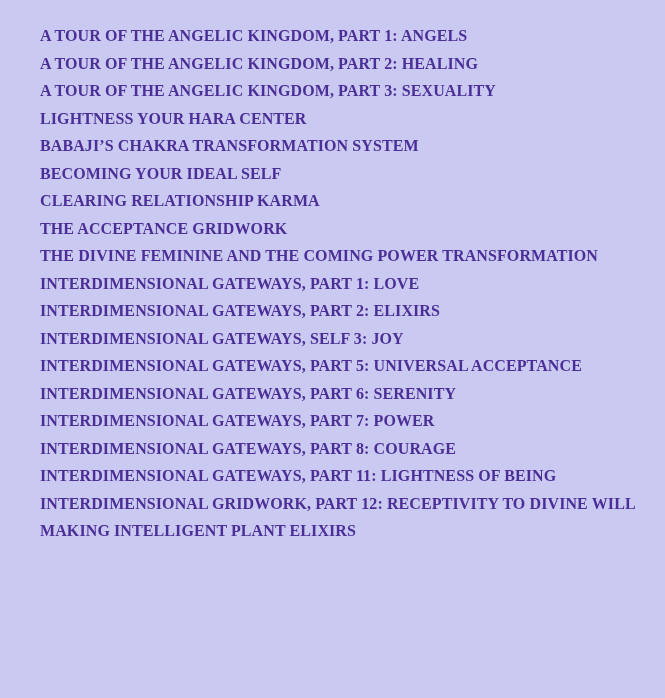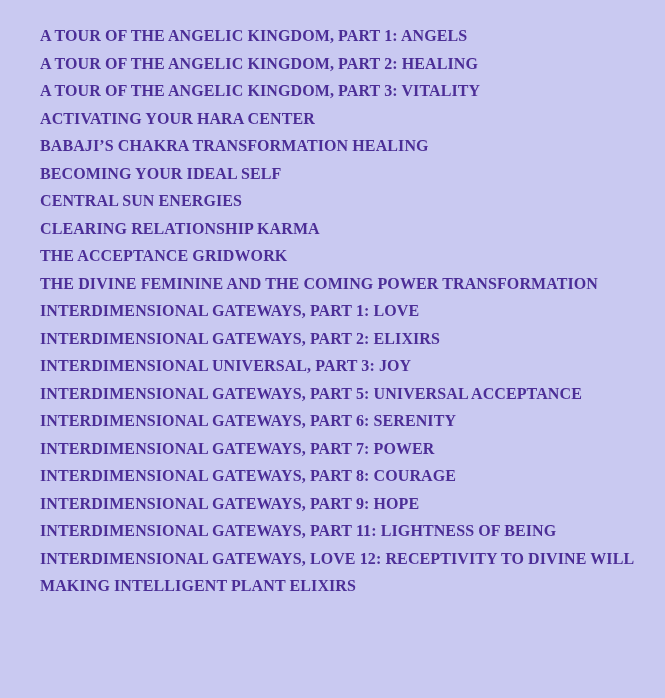--- a/index.html
+++ b/index.html
@@ -36,33 +36,31 @@
     cursor: pointer;
   }
 </style>
 </head>
 <body>
 
 <div class="page">
   <ul class="title-list">
       <li>A TOUR OF THE ANGELIC KINGDOM, PART 1: ANGELS</li>
       <li>A TOUR OF THE ANGELIC KINGDOM, PART 2: HEALING</li>
-      <li>A TOUR OF THE ANGELIC KINGDOM, PART 3: VITALITY</li>
-      <li>ACTIVATING YOUR HARA CENTER</li>
-      <li>BABAJI’S CHAKRA TRANSFORMATION HEALING</li>
+      <li>A TOUR OF THE ANGELIC KINGDOM, PART 3: SEXUALITY</li>
+      <li>LIGHTNESS YOUR HARA CENTER</li>
+      <li>BABAJI’S CHAKRA TRANSFORMATION SYSTEM</li>
       <li>BECOMING YOUR IDEAL SELF</li>
-      <li>CENTRAL SUN ENERGIES</li>
       <li>CLEARING RELATIONSHIP KARMA</li>
       <li>THE ACCEPTANCE GRIDWORK</li>
       <li>THE DIVINE FEMININE AND THE COMING POWER TRANSFORMATION</li>
       <li>INTERDIMENSIONAL GATEWAYS, PART 1: LOVE</li>
       <li>INTERDIMENSIONAL GATEWAYS, PART 2: ELIXIRS</li>
-      <li>INTERDIMENSIONAL UNIVERSAL, PART 3: JOY</li>
+      <li>INTERDIMENSIONAL GATEWAYS, SELF 3: JOY</li>
       <li>INTERDIMENSIONAL GATEWAYS, PART 5: UNIVERSAL ACCEPTANCE</li>
       <li>INTERDIMENSIONAL GATEWAYS, PART 6: SERENITY</li>
       <li>INTERDIMENSIONAL GATEWAYS, PART 7: POWER</li>
       <li>INTERDIMENSIONAL GATEWAYS, PART 8: COURAGE</li>
-      <li>INTERDIMENSIONAL GATEWAYS, PART 9: HOPE</li>
       <li>INTERDIMENSIONAL GATEWAYS, PART 11: LIGHTNESS OF BEING</li>
-      <li>INTERDIMENSIONAL GATEWAYS, LOVE 12: RECEPTIVITY TO DIVINE WILL</li>
+      <li>INTERDIMENSIONAL GRIDWORK, PART 12: RECEPTIVITY TO DIVINE WILL</li>
       <li>MAKING INTELLIGENT PLANT ELIXIRS</li>
     </ul>
 </div>
 
 </body></html>

